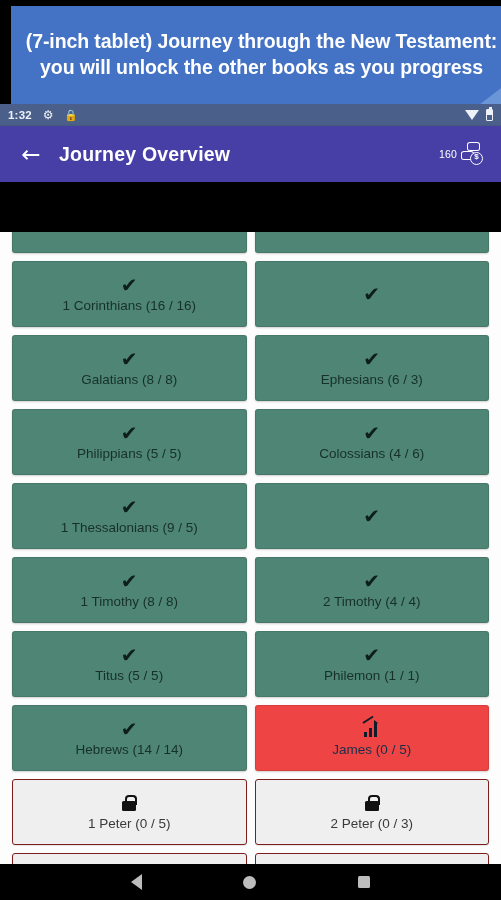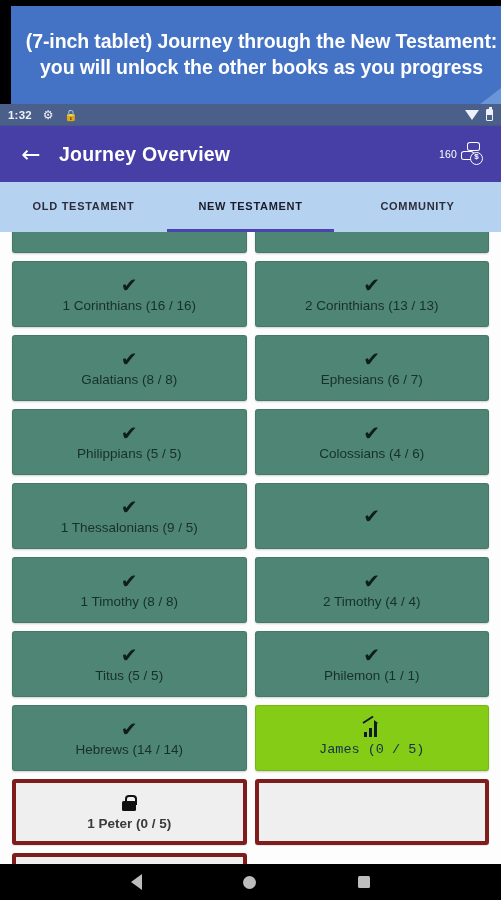--- a/index.html
+++ b/index.html
@@ -112,25 +112,25 @@
     box-shadow:0 1px 2px rgba(0,0,0,.18);
     overflow:hidden;
   }
   .card .ic-slot { height:20px; display:flex; align-items:center; justify-content:center; }
   .card .label { font-size:13.5px; letter-spacing:0; }
 
   .card.done { background:#4E8574; }
   .card.done .label { color:#17302a; }
   .card.done .ic-slot { color:#0e1f1a; font-size:19px; font-weight:bold; }
 
-  .card.progress { background:#84cc16;font-family:Liberation Mono, monospace; }
+  .card.progress { background:#ef4444; }
   .card.progress .label { color:#17304a; }
   .card.progress .ic-slot { color:#101b2b; }
 
-  .card.locked { background:#EFEFEF; border:4px solid #7f1d1d; box-shadow:0 1px 1px rgba(0,0,0,.10);font-weight:bold; }
+  .card.locked { background:#EFEFEF; border:1px solid #7f1d1d; box-shadow:0 1px 1px rgba(0,0,0,.10); }
   .card.locked .label { color:#3a3a3a; }
   .card.locked .ic-slot { color:#111; }
 
   
   .chart-ic { position:relative; width:20px; height:16px; }
   .chart-ic span { position:absolute; bottom:0; width:3.4px; background:#101b2b; }
   .chart-ic span:nth-child(1){ left:2px;  height:5px; }
   .chart-ic span:nth-child(2){ left:7px;  height:9px; }
   .chart-ic span:nth-child(3){ left:12px; height:13px; }
   .chart-ic:before {
@@ -191,63 +191,51 @@
     <div class="coin-area">
       <span class="coin-count">160</span>
       <span class="coin-icon">
         <span class="c c1"></span>
           <span class="c c2"></span>
           <span class="c c3"></span>
       </span>
     </div>
   </div>
 
-  <div class="tabbar">
-    <div class="tab">
-      <span>OLD TESTAMENT</span>
-    </div>
-    <div class="tab selected">
-      <span>NEW TESTAMENT</span>
-    </div>
-    <div class="tab">
-      <span>COMMUNITY</span>
-    </div>
-  </div>
 
   <div class="content">
     <div class="grid" id="book-grid">
         <div class="card done">
           <span class="label"></span>
         </div>
         <div class="card done">
           <span class="label"></span>
         </div>
         <div class="card done">
           <span class="ic-slot">
             <span class="check-ic">✔</span>
           </span>
           <span class="label">1 Corinthians (16 / 16)</span>
         </div>
         <div class="card done">
           <span class="ic-slot">
             <span class="check-ic">✔</span>
           </span>
-          <span class="label">2 Corinthians (13 / 13)</span>
         </div>
         <div class="card done">
           <span class="ic-slot">
             <span class="check-ic">✔</span>
           </span>
           <span class="label">Galatians (8 / 8)</span>
         </div>
         <div class="card done">
           <span class="ic-slot">
             <span class="check-ic">✔</span>
           </span>
-          <span class="label">Ephesians (6 / 7)</span>
+          <span class="label">Ephesians (6 / 3)</span>
         </div>
         <div class="card done">
           <span class="ic-slot">
             <span class="check-ic">✔</span>
           </span>
           <span class="label">Philippians (5 / 5)</span>
         </div>
         <div class="card done">
           <span class="ic-slot">
             <span class="check-ic">✔</span>
@@ -305,20 +293,26 @@
           </span>
           <span class="label">James (0 / 5)</span>
         </div>
         <div class="card locked">
           <span class="ic-slot">
             <span class="lock-ic"></span>
           </span>
           <span class="label">1 Peter (0 / 5)</span>
         </div>
         <div class="card locked">
+          <span class="ic-slot">
+            <span class="lock-ic"></span>
+          </span>
+          <span class="label">2 Peter (0 / 3)</span>
+        </div>
+        <div class="card locked">
           <span class="label"></span>
         </div>
         <div class="card locked">
           <span class="label"></span>
         </div>
       </div>
   </div>
 
   <div class="navbar">
     <div class="nav-back"></div>

